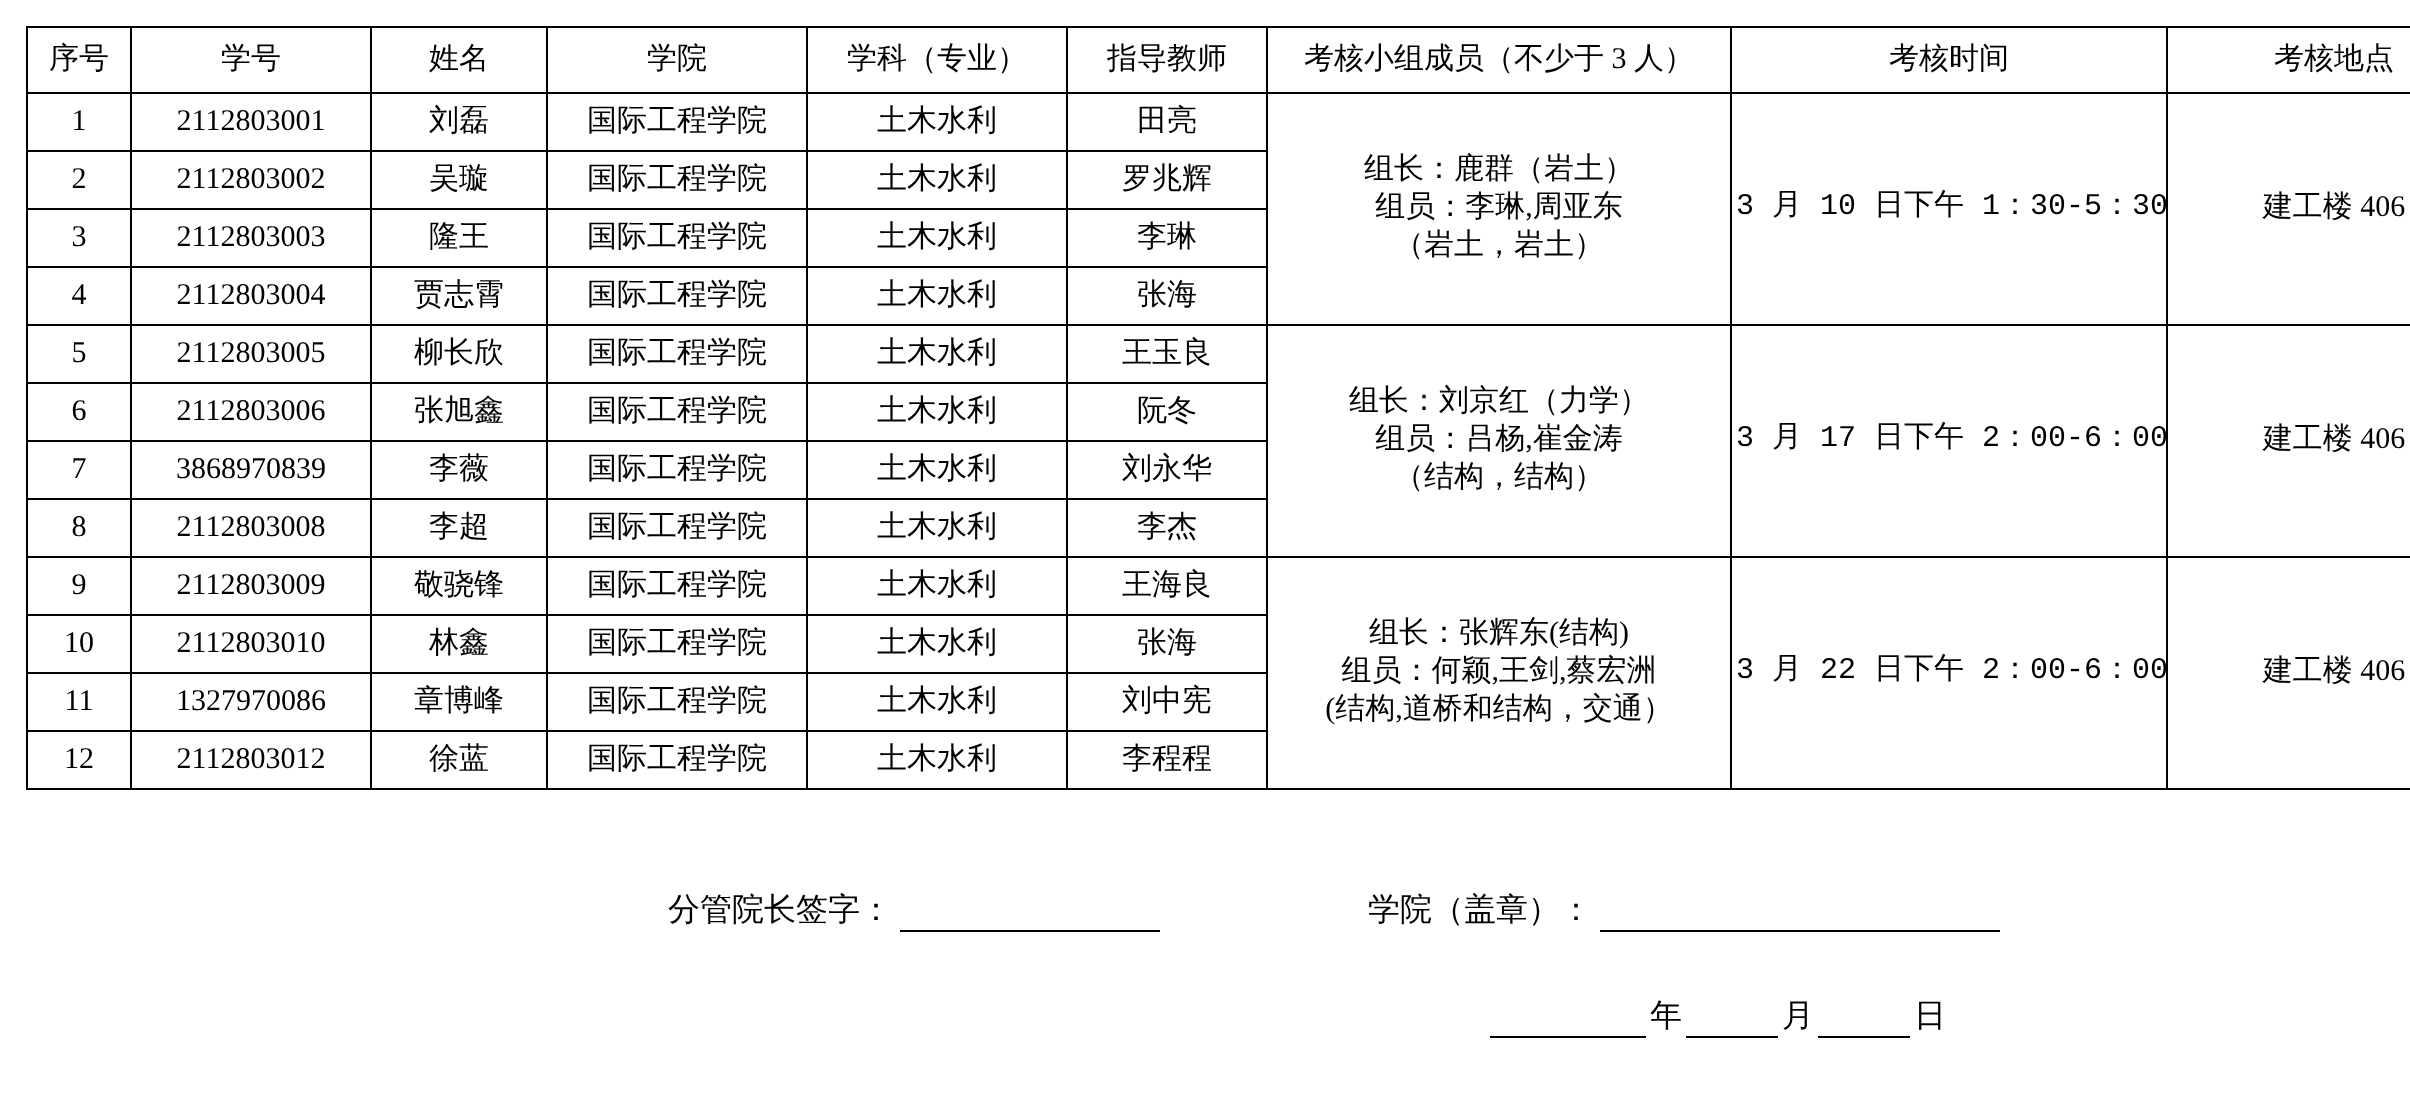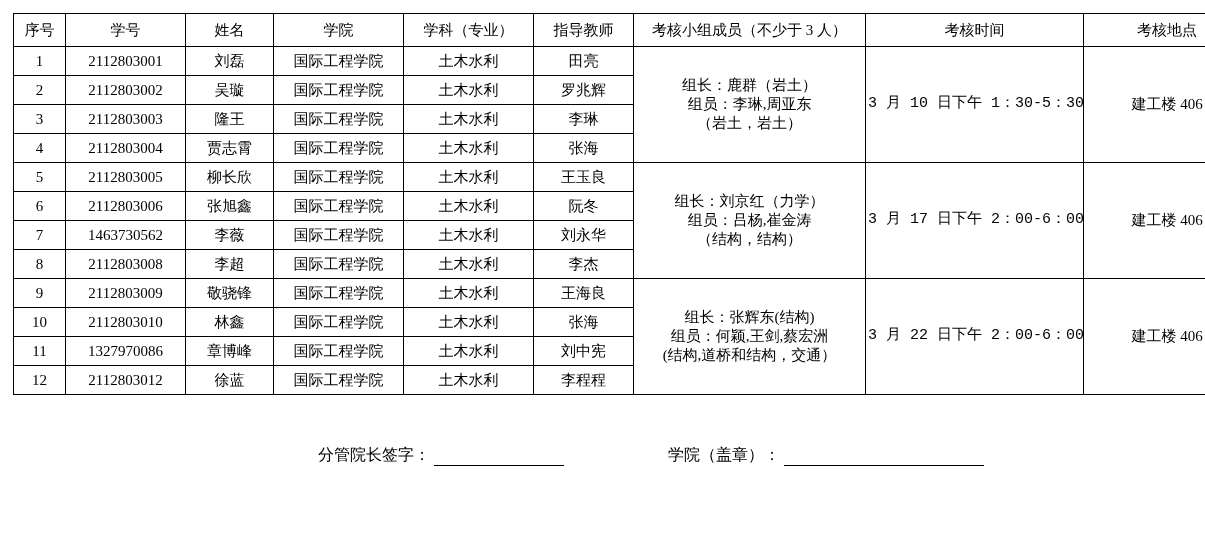--- a/index.html
+++ b/index.html
@@ -62,21 +62,21 @@
     position: absolute;
     left: 0;
     top: 432px;
     width: 1205px;
     font-size: 16px;
   }
   .sign-item {
     position: absolute;
     white-space: nowrap;
   }
-  .sign-label { display: inline-block; vertical-align: bottom; }
+  .sign-label { display: inline-block; vertical-align: bottom; margin-left: 16px; }
   .sign-line {
     display: inline-block;
     vertical-align: bottom;
     border-bottom: 1px solid #000000;
     height: 15px;
   }
   .sign-dean { left: 318px; top: 0; }
   .sign-dean .sign-line { width: 130px; margin-left: 4px; }
   .sign-college { left: 668px; top: 0; font-family: Liberation Serif, serif; }
   .sign-college .sign-line { width: 200px; margin-left: 4px; }
@@ -189,21 +189,21 @@
       <tr>
         <td>6</td>
         <td>2112803006</td>
         <td>张旭鑫</td>
         <td>国际工程学院</td>
         <td>土木水利</td>
         <td>阮冬</td>
       </tr>
       <tr>
         <td>7</td>
-        <td>1463730562</td>
+        <td>3868970839</td>
         <td>李薇</td>
         <td>国际工程学院</td>
         <td>土木水利</td>
         <td>刘永华</td>
       </tr>
       <tr>
         <td>8</td>
         <td>2112803008</td>
         <td>李超</td>
         <td>国际工程学院</td>
@@ -255,14 +255,17 @@
 
   <div class="sign-row">
     <div class="sign-item sign-dean">
       <span class="sign-label">分管院长签字：</span><span class="sign-line"></span>
     </div>
     <div class="sign-item sign-college">
       <span class="sign-label">学院（盖章）：</span><span class="sign-line"></span>
     </div>
   </div>
 
+  <div class="date-row">
+    <span class="dline w1"></span><span class="dchar">年</span><span class="dline w2"></span><span class="dchar">月</span><span class="dline w3"></span><span class="dchar">日</span>
+  </div>
 
 </div>
 
 </body></html>

